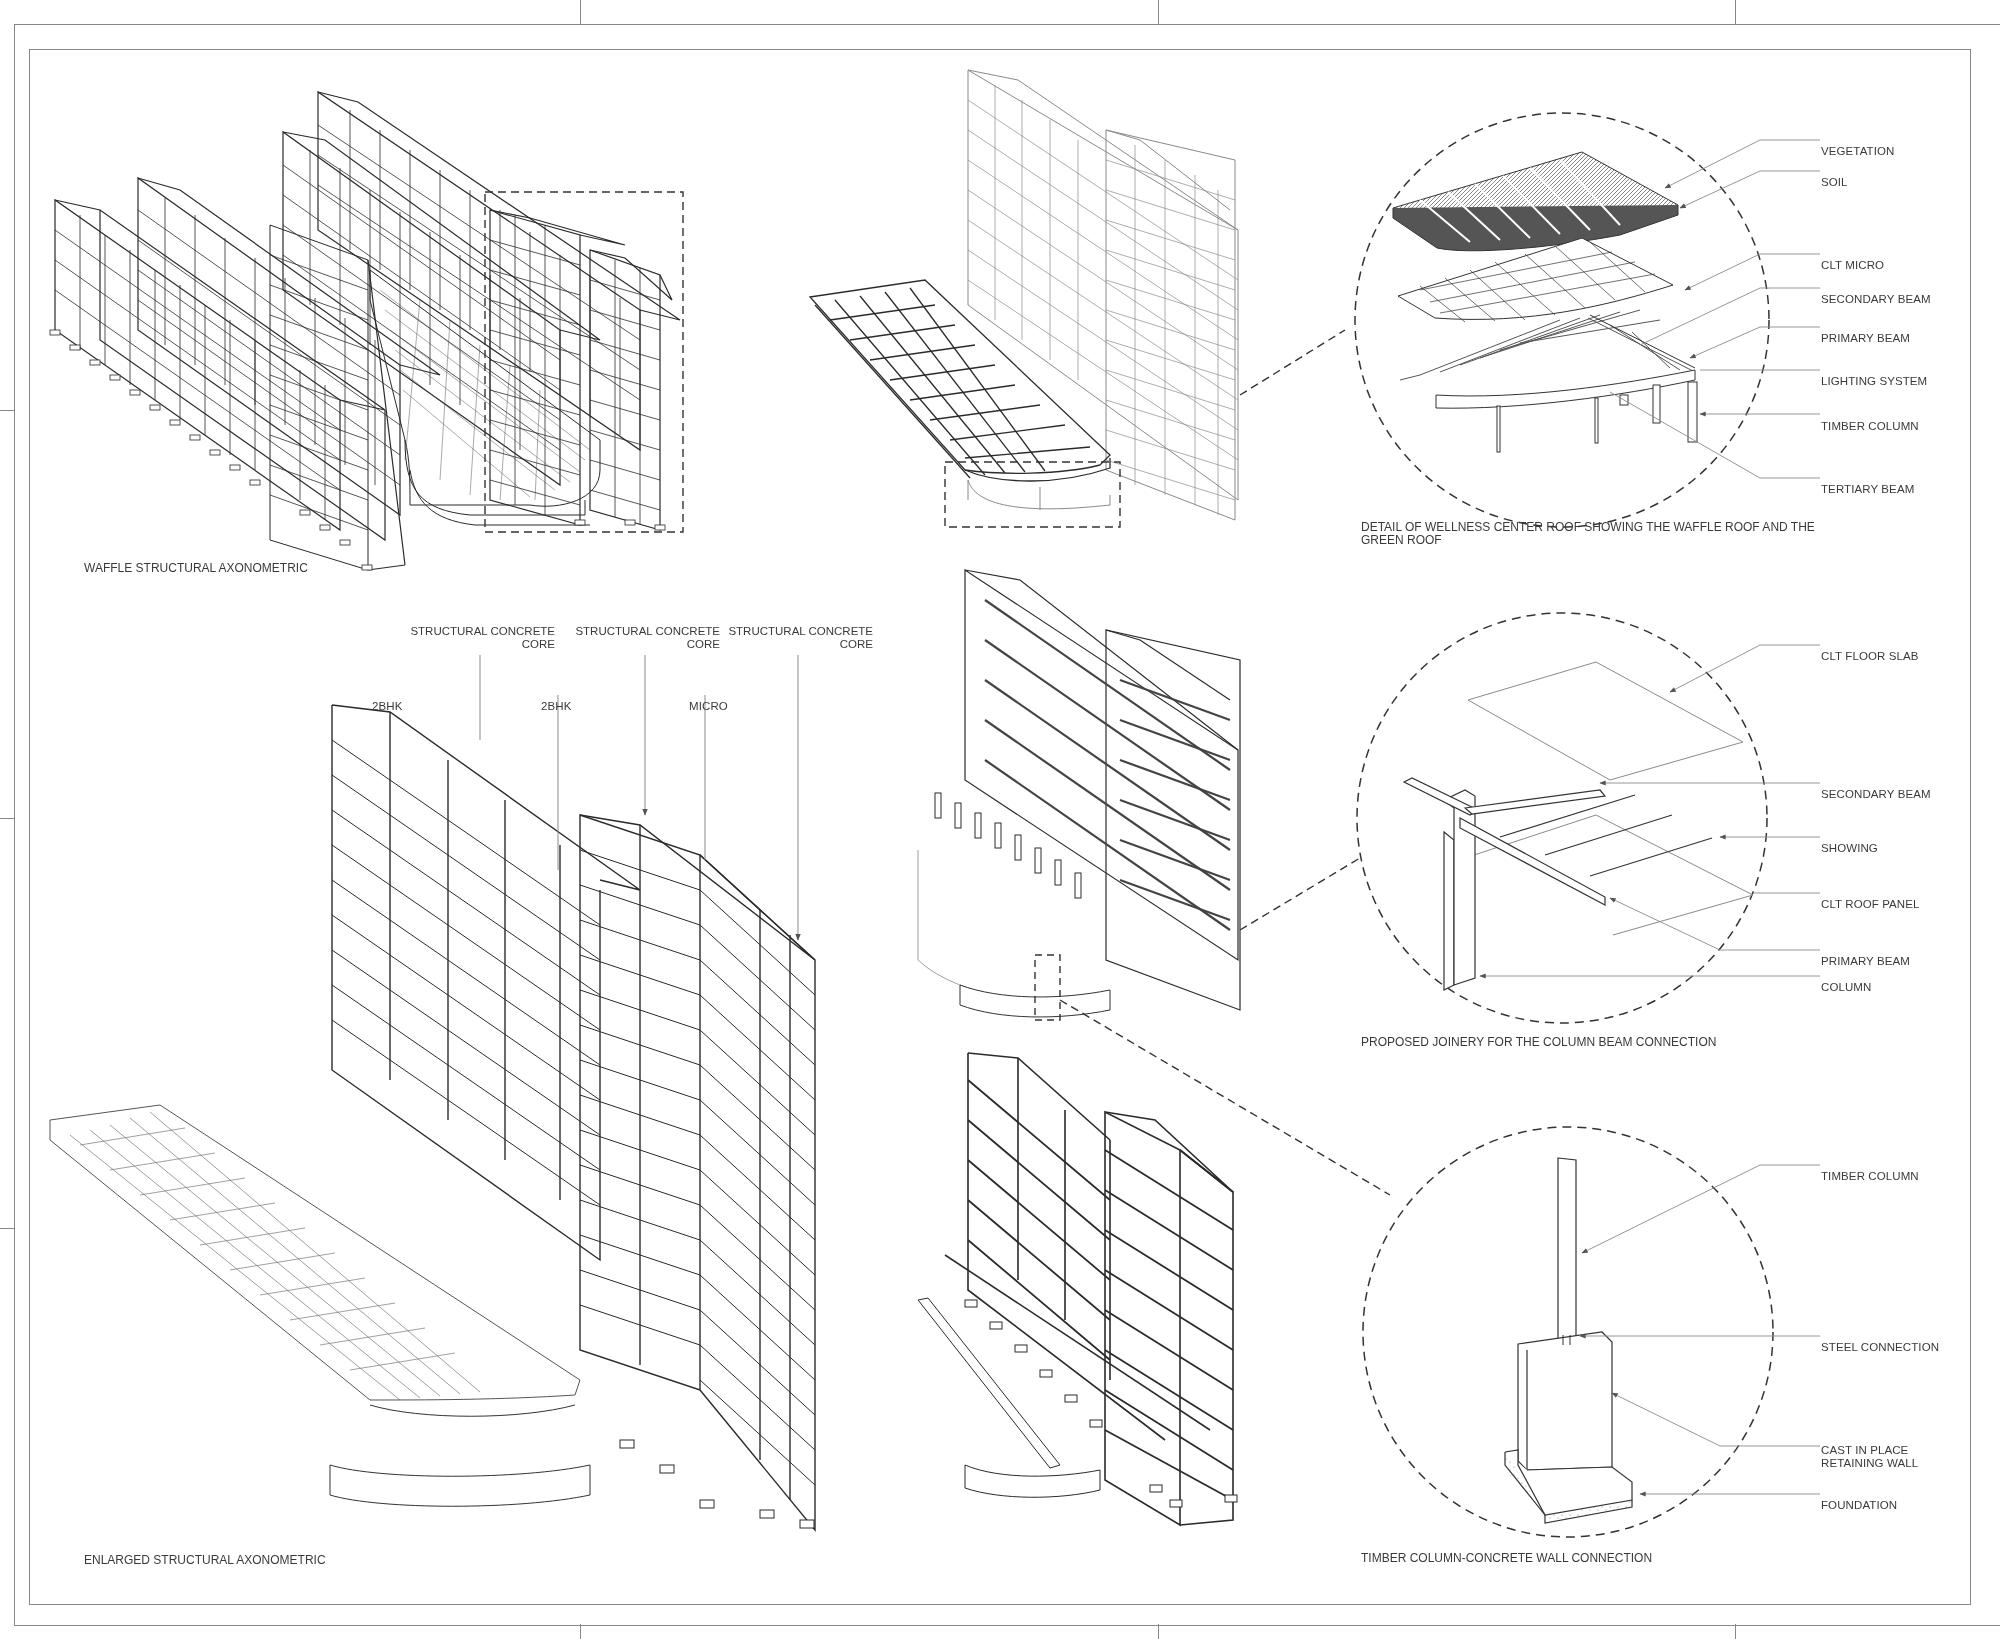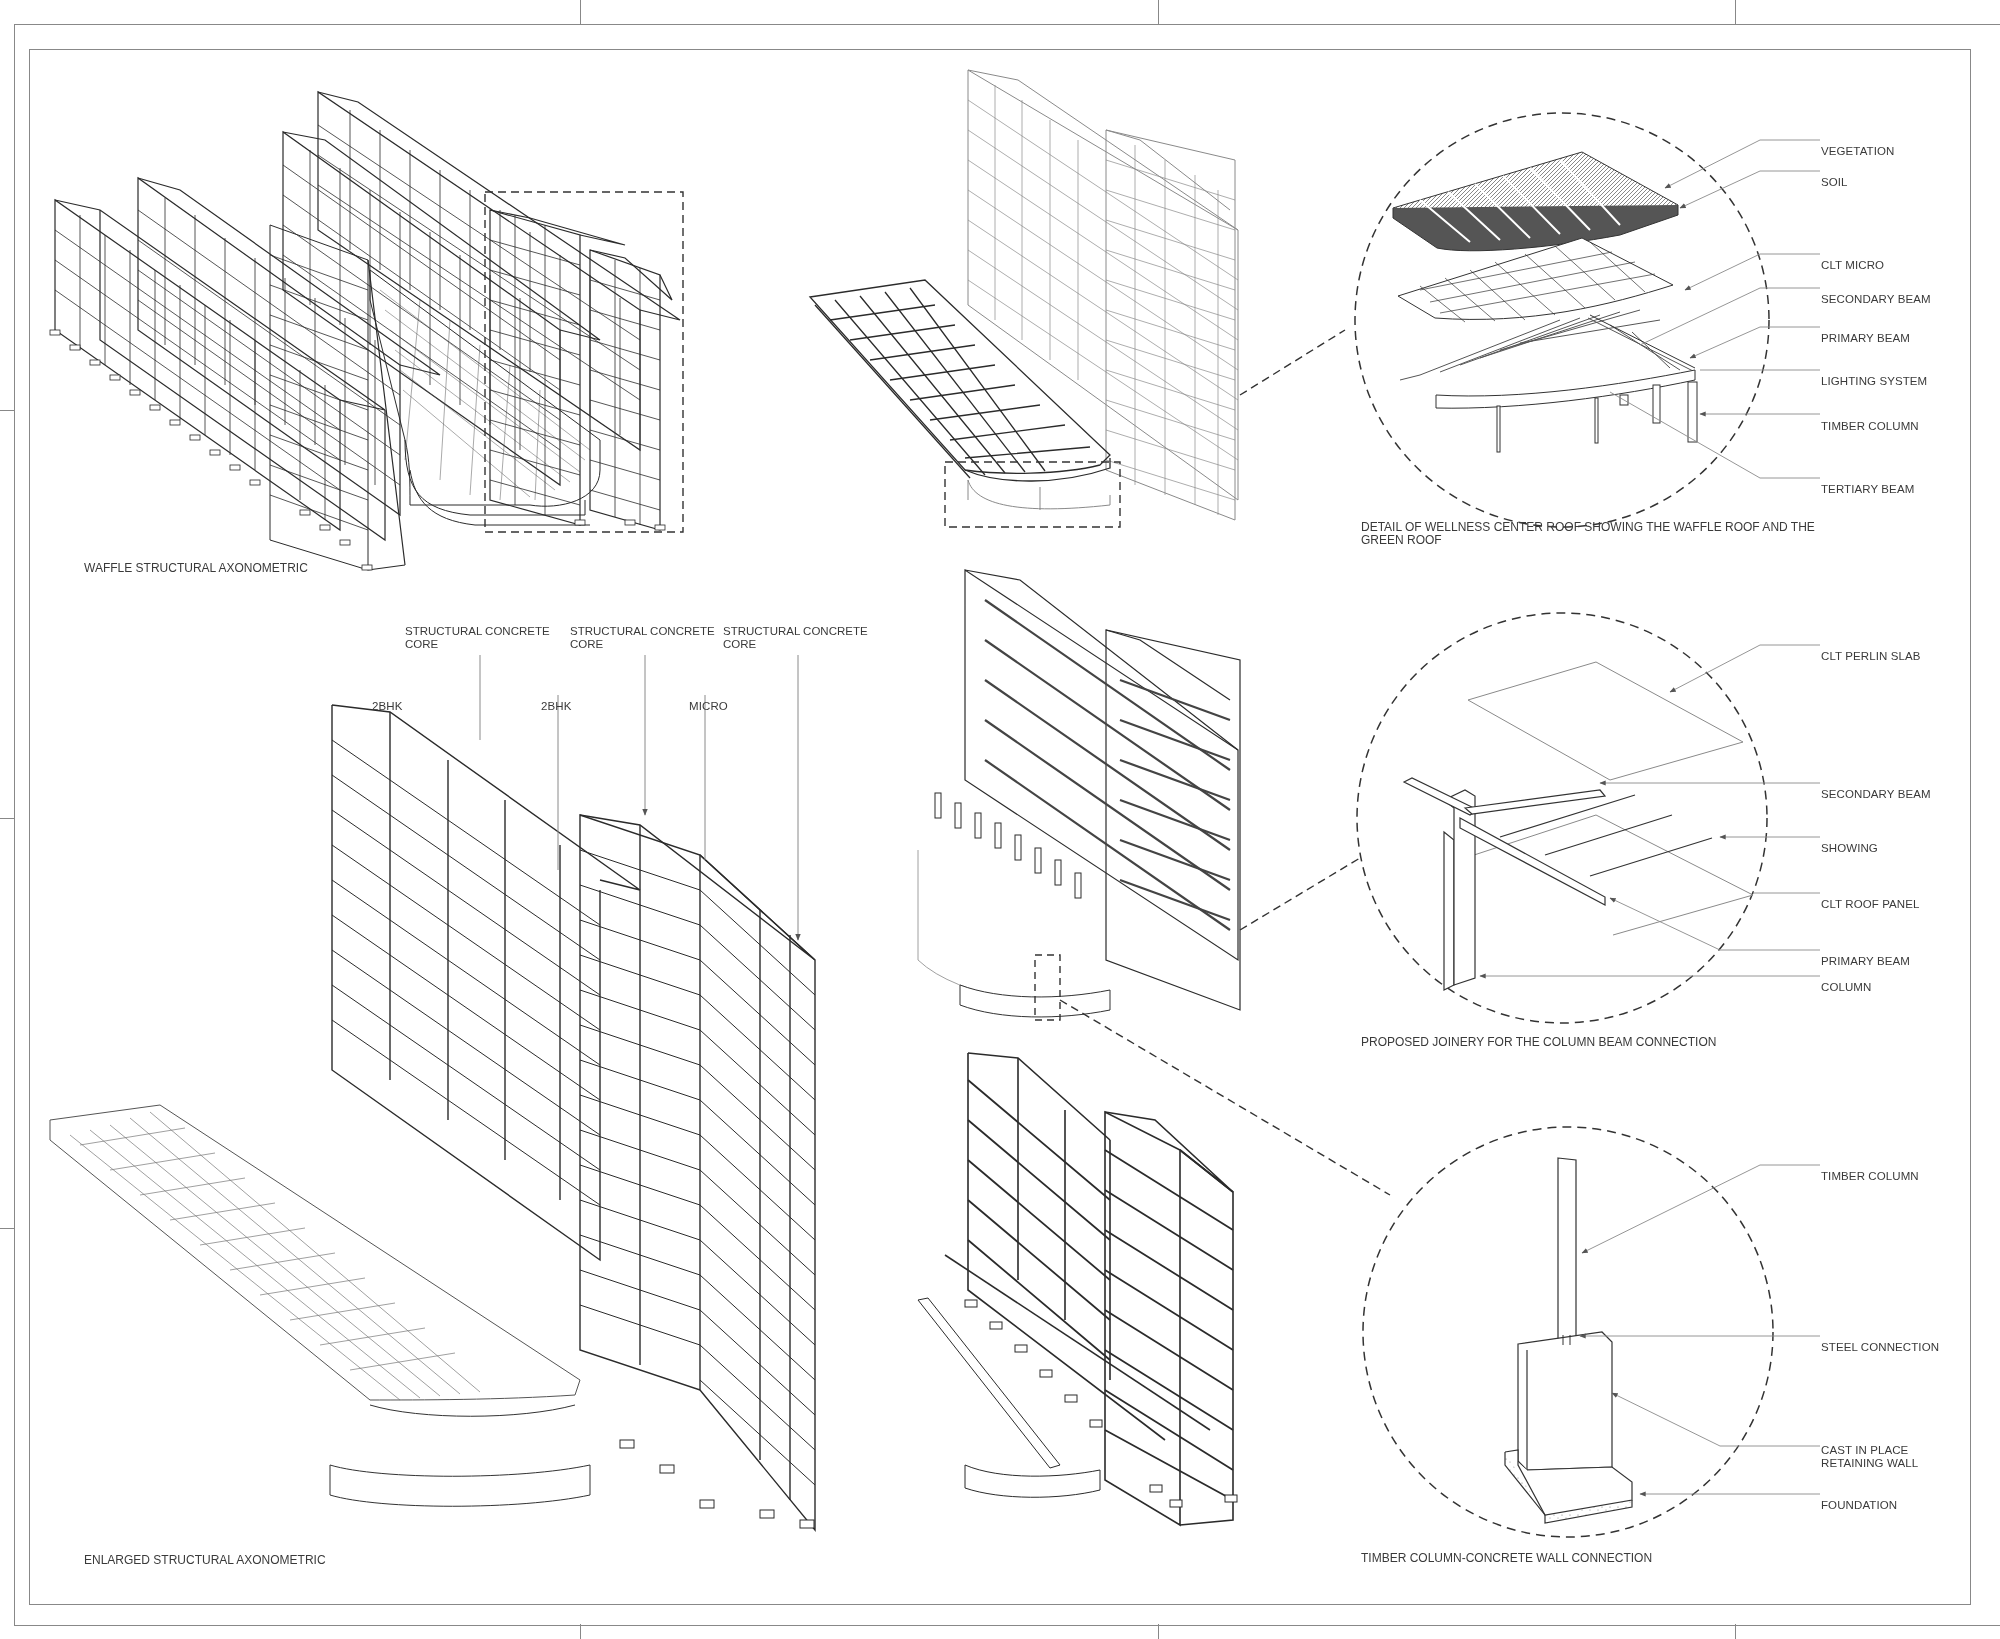--- a/index.html
+++ b/index.html
@@ -7,21 +7,21 @@
          font-family: "Liberation Sans", sans-serif; color: #333; }
   .sheet { position: absolute; left: 0; top: 0; width: 2000px; height: 1639px; }
   .outer-frame { position: absolute; left: 14px; top: 24px; width: 1986px; height: 1600px;
                  border-top: 1px solid #888; border-bottom: 1px solid #888; border-left: 1px solid #888; }
   .inner-frame { position: absolute; left: 29px; top: 49px; width: 1940px; height: 1554px;
                  border: 1.5px solid #888; }
   .tick { position: absolute; background: #888; }
   .lbl { position: absolute; font-size: 11.5px; color: #3a3a3a; letter-spacing: 0.1px;
          white-space: nowrap; line-height: 13px; margin-top: 12px; }
   .cap { position: absolute; font-size: 12px; color: #3a3a3a; white-space: nowrap; line-height: 13px; }
-  .core-lbl { position: absolute; font-size: 11.5px; color: #3a3a3a; text-align: left; line-height: 13px; }
+  .core-lbl { position: absolute; font-size: 11.5px; color: #3a3a3a; text-align: right; line-height: 13px; }
   svg { position: absolute; left: 0; top: 0; }
 </style>
 </head>
 <body>
 
 <div class="sheet">
 
   <div class="outer-frame"></div>
   <div class="inner-frame"></div>
   <div class="tick" style="left:580px;top:0;width:1px;height:24px"></div>
@@ -357,21 +357,21 @@
 
   <div class="lbl" style="left:1821px;top:133px">VEGETATION</div>
   <div class="lbl" style="left:1821px;top:164px">SOIL</div>
   <div class="lbl" style="left:1821px;top:247px">CLT MICRO</div>
   <div class="lbl" style="left:1821px;top:281px">SECONDARY BEAM</div>
   <div class="lbl" style="left:1821px;top:320px">PRIMARY BEAM</div>
   <div class="lbl" style="left:1821px;top:363px">LIGHTING SYSTEM</div>
   <div class="lbl" style="left:1821px;top:408px">TIMBER COLUMN</div>
   <div class="lbl" style="left:1821px;top:471px">TERTIARY BEAM</div>
 
-  <div class="lbl" style="left:1821px;top:638px">CLT PERLIN SLAB</div>
+  <div class="lbl" style="left:1821px;top:638px">CLT FLOOR SLAB</div>
   <div class="lbl" style="left:1821px;top:776px">SECONDARY BEAM</div>
   <div class="lbl" style="left:1821px;top:830px">SHOWING</div>
   <div class="lbl" style="left:1821px;top:886px">CLT ROOF PANEL</div>
   <div class="lbl" style="left:1821px;top:943px">PRIMARY BEAM</div>
   <div class="lbl" style="left:1821px;top:969px">COLUMN</div>
 
   <div class="lbl" style="left:1821px;top:1158px">TIMBER COLUMN</div>
   <div class="lbl" style="left:1821px;top:1329px">STEEL CONNECTION</div>
   <div class="lbl" style="left:1821px;top:1432px">CAST IN PLACE</div>
   <div class="lbl" style="left:1821px;top:1445px">RETAINING WALL</div>

